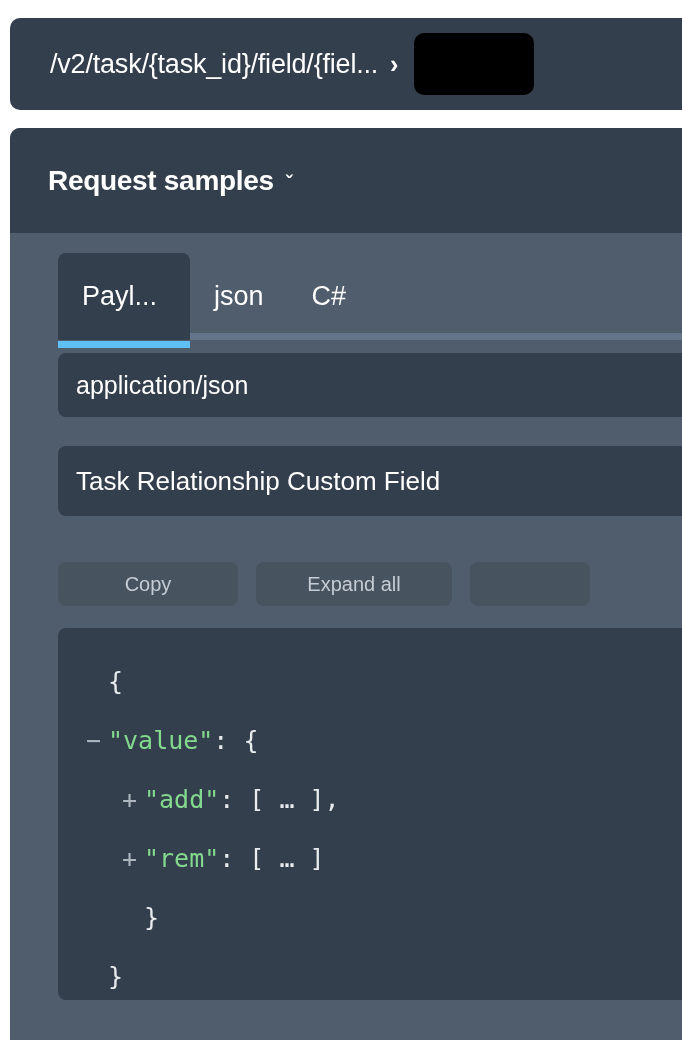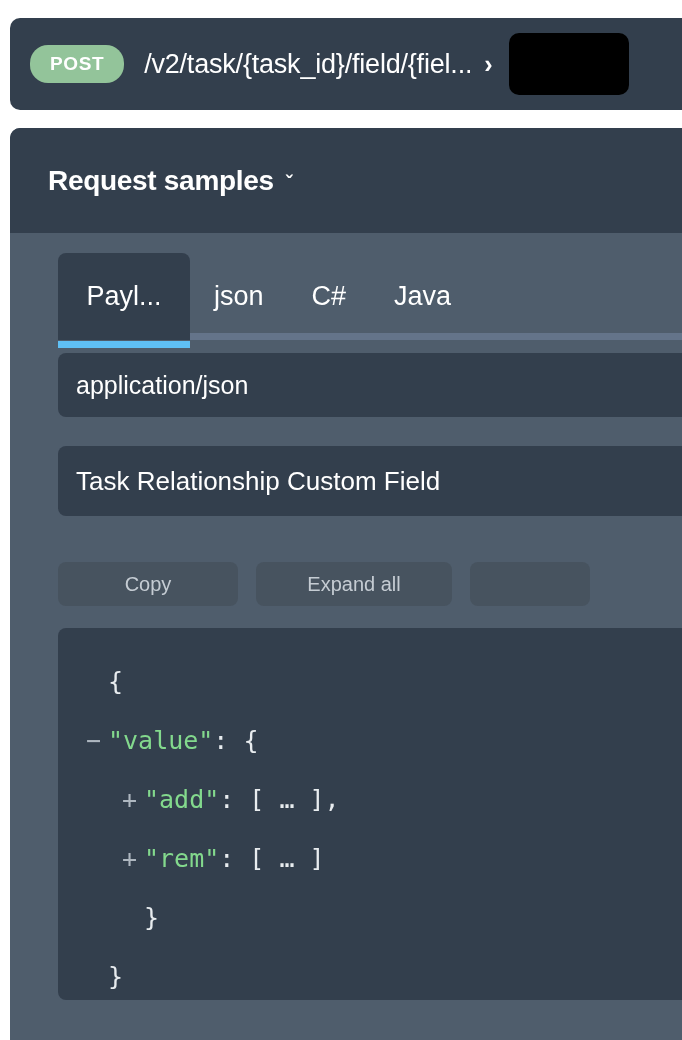--- a/index.html
+++ b/index.html
@@ -118,21 +118,21 @@
     position: absolute;
     left: 48px;
     top: 0;
     display: flex;
     align-items: stretch;
     height: 87px;
   }
   .tab {
     display: flex;
     align-items: center;
-    justify-content: center;
+    justify-content: flex-start;
     color: #ffffff;
     font-size: 27px;
     padding: 0 24px;
     box-sizing: border-box;
     position: relative;
     white-space: nowrap;
   }
   .tab.active {
     background: #333f4d;
     border-radius: 8px 8px 0 0;
@@ -223,21 +223,20 @@
     color: #aeb7c0;
     flex: none;
   }
   .key { color: #83d98d; }
   .punct { color: #e8ecef; }
 </style>
 </head>
 <body>
 
 <div id="endpoint-panel">
-  <span id="method-badge">POST</span>
   <span id="endpoint-path">/v2/task/{task_id}/field/{fiel...</span>
   <span id="endpoint-chevron">›</span>
   <button id="try-it-button"></button>
 </div>
 
 <div id="samples-panel">
 
   <div id="samples-header">
     <span id="samples-title">Request samples</span>
     <span id="samples-chevron">ˇ</span>
@@ -248,23 +247,20 @@
     <div id="tabs">
       <div class="tab active">
         <span>Payl...</span>
       </div>
       <div class="tab">
         <span>json</span>
       </div>
       <div class="tab">
         <span>C#</span>
       </div>
-      <div class="tab">
-        <span>Java</span>
-      </div>
     </div>
   </div>
 
   <div class="info-bar" id="content-type-bar">
     <span>application/json</span>
   </div>
 
   <div class="info-bar" id="schema-title-bar">
     <span>Task Relationship Custom Field</span>
   </div>

